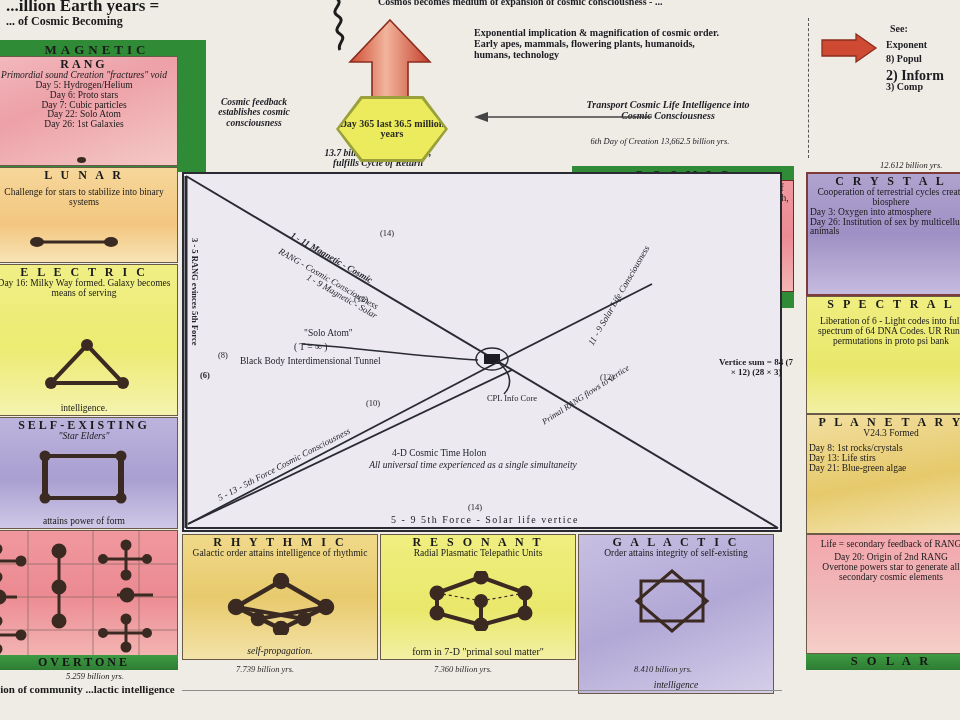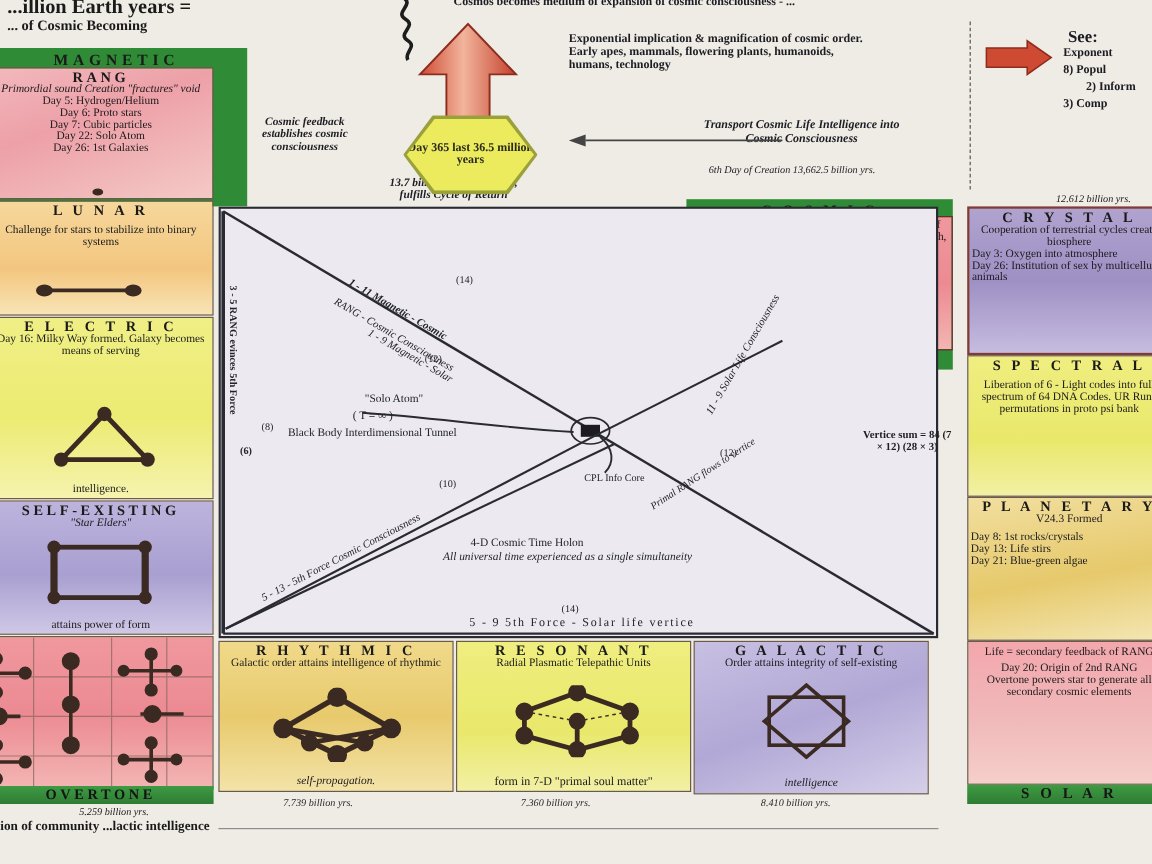--- a/index.html
+++ b/index.html
@@ -244,24 +244,24 @@
   </svg>
 
   <div class="hex-outline" style="left:336px;top:96px;width:112px;height:66px;"></div>
   <div class="hexlabel" style="left:339px;top:99px;width:106px;height:60px;">
     <span>Day 365 last 36.5 million years</span>
   </div>
 
   <svg width="60" height="34" class="abs" style="left:820px;top:32px;">
     <polygon points="2,8 36,8 36,2 56,16 36,30 36,24 2,24" fill="#cf4a33" stroke="#8d2d1d" stroke-width="1.3"></polygon>
   </svg>
-  <div class="note b" style="left:890px;top:24px;font-size:14px;">See:</div>
+  <div class="note b" style="left:890px;top:24px;font-size:10px;">See:</div>
   <div class="note b" style="left:886px;top:40px;font-size:10px;">Exponent</div>
   <div class="note b" style="left:886px;top:54px;font-size:10px;">8) Popul</div>
-  <div class="note b" style="left:886px;top:68px;font-size:10px;margin-left:19px;">2) Inform</div>
+  <div class="note b" style="left:886px;top:68px;font-size:14px;">2) Inform</div>
   <div class="note b" style="left:886px;top:82px;font-size:10px;">3) Comp</div>
 
   <svg width="180" height="14" class="abs" style="left:474px;top:110px;">
     <line x1="14" y1="7" x2="178" y2="7" stroke="#444" stroke-width="1.4"></line>
     <polygon points="0,7 14,2 14,12" fill="#444"></polygon>
   </svg>
   <div class="abs vdash" style="left:808px;top:18px;height:140px;"></div>
 
   <div class="abs greenframe" style="left:572px;top:166px;width:222px;height:142px;"></div>
   <div class="abs" style="left:572px;top:168px;width:222px;text-align:center;font-size:12px;font-weight:bold;letter-spacing:3px;color:#1a1a1a;">C O S M I C</div>
@@ -382,21 +382,21 @@
         <circle cx="26" cy="42" r="5.5"></circle>
           <circle cx="114" cy="42" r="5.5"></circle>
           <circle cx="70" cy="54" r="5.5"></circle>
         <circle cx="70" cy="30" r="5"></circle>
       </g>
     </svg>
     <div class="ftr" style="position:absolute;left:0;right:0;bottom:2px;font-size:10px;">form in 7-D "primal soul matter"</div>
   </div>
   <div class="yrlabel" style="left:434px;top:664px;">7.360 billion yrs.</div>
 
-  <div class="panel g-lav" style="left:578px;top:534px;width:196px;height:128px;">
+  <div class="panel g-lav" style="left:578px;top:534px;width:196px;height:160px;">
     <div class="ttl">G A L A C T I C</div>
     <div class="bdy">Order attains integrity of self-existing</div>
     <svg width="120" height="64" style="position:absolute;left:40px;top:34px;">
       <g stroke="#3a2a22" stroke-width="3" fill="none">
         <rect x="22" y="12" width="62" height="40"></rect>
         <polygon points="53,2 88,32 53,62 18,32"></polygon>
       </g>
     </svg>
     <div class="ftr ital" style="position:absolute;left:0;right:0;bottom:2px;">intelligence</div>
   </div>

